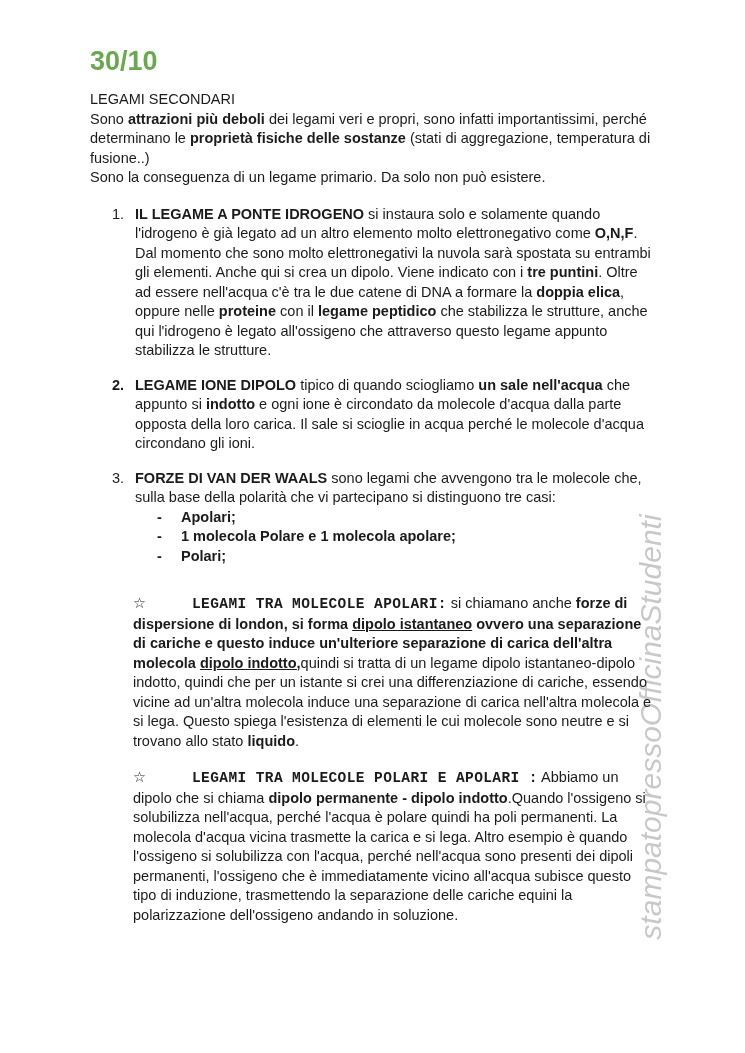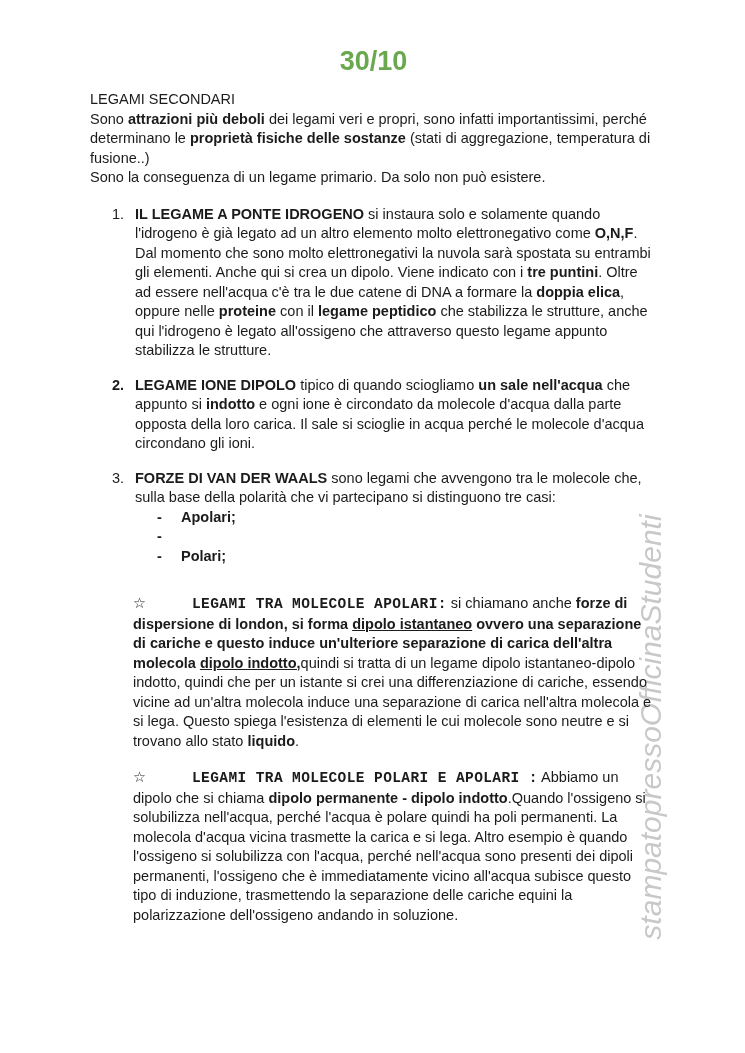--- a/index.html
+++ b/index.html
@@ -16,21 +16,20 @@
   }
   .content {
     position:relative; z-index:1;
     padding:46px 88px 0 90px;
   }
   .date-heading {
     margin:0 0 13px 0;
     font-size:27px; line-height:31px;
     font-weight:bold;
     color:#6aa84f;
-    text-align:center;
   }
   .doc-title { font-weight:normal; margin:0; }
   p.para { margin:0; }
   .b { font-weight:bold; }
   .u { text-decoration:underline; }
   .comic { font-family:Liberation Mono, monospace; letter-spacing:0.4px;margin-left:39px; }
   .list { margin-top:17px; }
   .li { display:flex; margin-top:15px; }
   .li:first-child { margin-top:0; }
   .num { flex:none; width:23px; margin-left:22px; }
@@ -91,20 +90,21 @@
         </div>
       </div>
 
       <div class="sublist">
         <div class="sub-item">
           <span class="dash">-</span>
           <span>Apolari;</span>
         </div>
         <div class="sub-item">
           <span class="dash">-</span>
+          <span>1 molecola Polare e 1 molecola apolare;</span>
         </div>
         <div class="sub-item">
           <span class="dash">-</span>
           <span>Polari;</span>
         </div>
       </div>
 
     </div>
 
     <p class="starpara">

